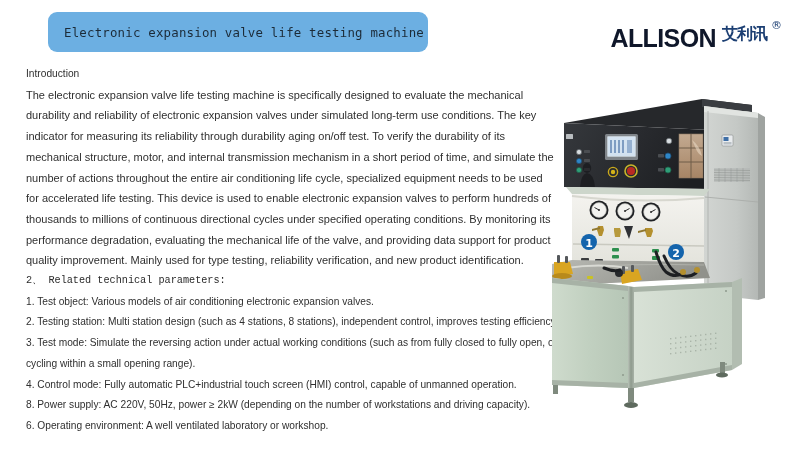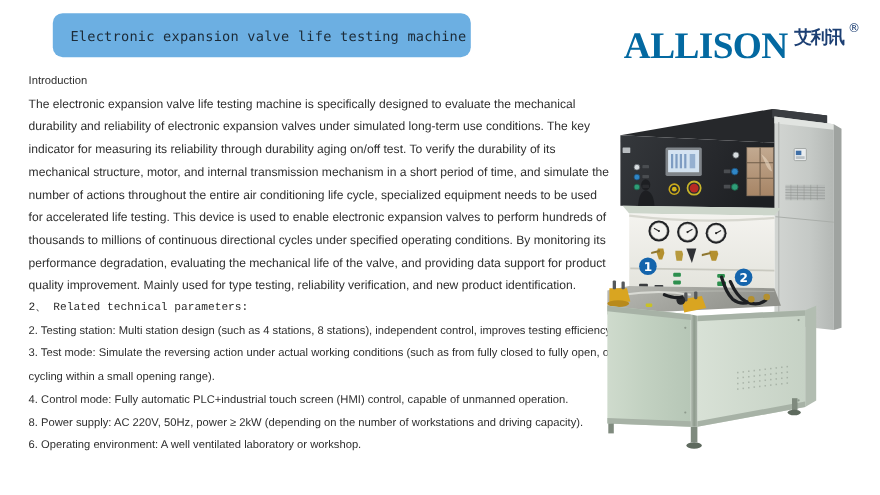--- a/index.html
+++ b/index.html
@@ -41,25 +41,25 @@
   
   #brand-logo {
     position: absolute;
     right: 18px;
     top: 26px;
     display: flex;
     align-items: flex-start;
     gap: 6px;
   }
   #brand-logo .logo-latin {
-    font-family: Liberation Serif, serif;
+    font-family: Liberation Sans, sans-serif;
     font-weight: bold;
-    font-size: 34px;
+    font-size: 25px;
     letter-spacing: -0.6px;
-    color: #0369a1;
+    color: #0f172a;
     line-height: 1;
   }
   #brand-logo .logo-cjk {
     font-family: "DejaVu Sans", sans-serif;
     font-weight: bold;
     font-size: 16px;
     color: #1c3f73;
     line-height: 1;
     letter-spacing: -1px;
   }
@@ -124,20 +124,21 @@
 <div id="brand-logo">
   <span class="logo-latin">ALLISON</span>
   <span class="logo-cjk">艾利讯</span>
   <span class="logo-tm">®</span>
 </div>
 
 <div id="article">
   <div class="heading">Introduction</div>
   <p class="body-para">The electronic expansion valve life testing machine is specifically designed to evaluate the mechanical durability and reliability of electronic expansion valves under simulated long-term use conditions. The key indicator for measuring its reliability through durability aging on/off test. To verify the durability of its mechanical structure, motor, and internal transmission mechanism in a short period of time, and simulate the number of actions throughout the entire air conditioning life cycle, specialized equipment needs to be used for accelerated life testing. This device is used to enable electronic expansion valves to perform hundreds of thousands to millions of continuous directional cycles under specified operating conditions. By monitoring its performance degradation, evaluating the mechanical life of the valve, and providing data support for product quality improvement. Mainly used for type testing, reliability verification, and new product identification.</p>
   <div class="section-label">2、 Related technical parameters:</div>
+  <p class="list-item">1. Test object: Various models of air conditioning electronic expansion valves.</p>
   <p class="list-item">2. Testing station: Multi station design (such as 4 stations, 8 stations), independent control, improves testing efficiency.</p>
   <p class="list-item">3. Test mode: Simulate the reversing action under actual working conditions (such as from fully closed to fully open, or cycling within a small opening range).</p>
   <p class="list-item">4. Control mode: Fully automatic PLC+industrial touch screen (HMI) control, capable of unmanned operation.</p>
   <p class="list-item">8. Power supply: AC 220V, 50Hz, power ≥ 2kW (depending on the number of workstations and driving capacity).</p>
   <p class="list-item">6. Operating environment: A well ventilated laboratory or workshop.</p>
 </div>
 
 <div id="machine-photo">
   <svg width="248" height="338" viewBox="0 0 248 338" xmlns="http://www.w3.org/2000/svg">
     <defs>

